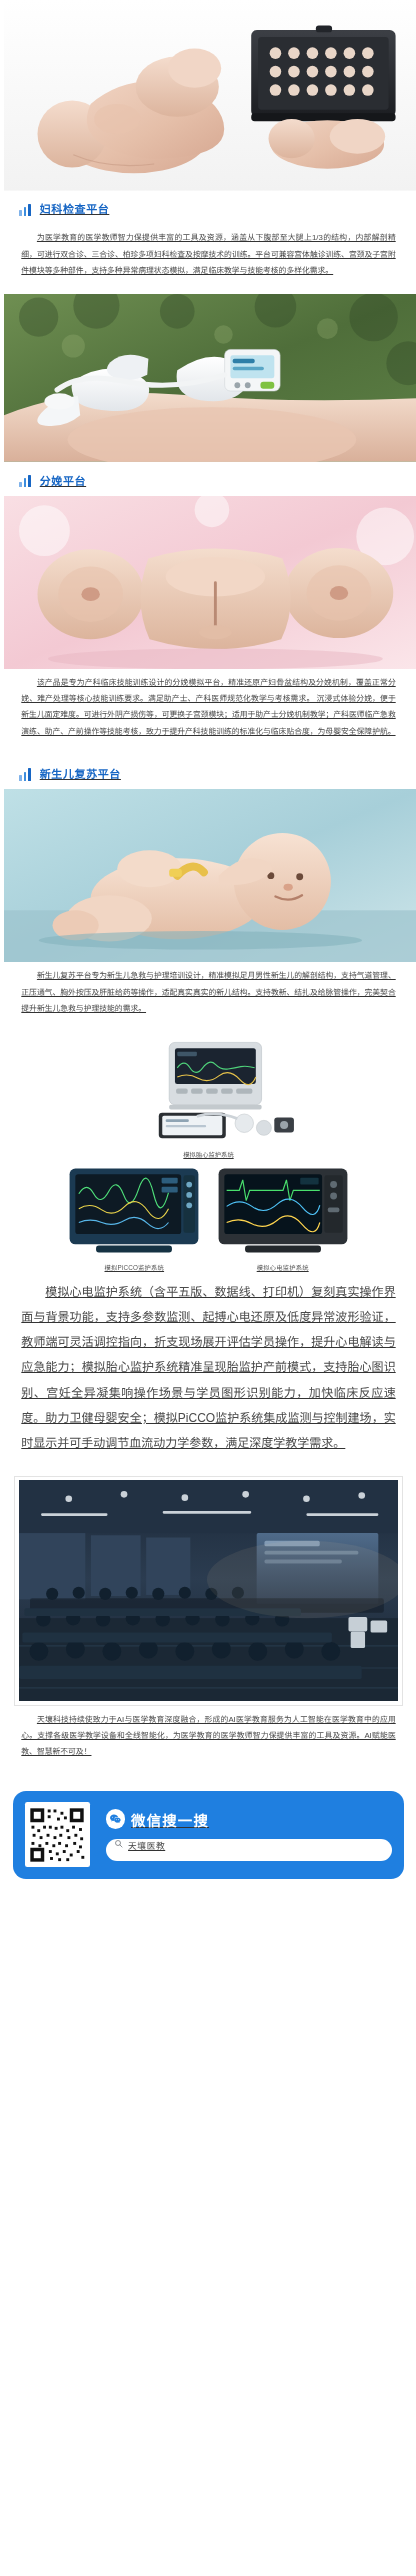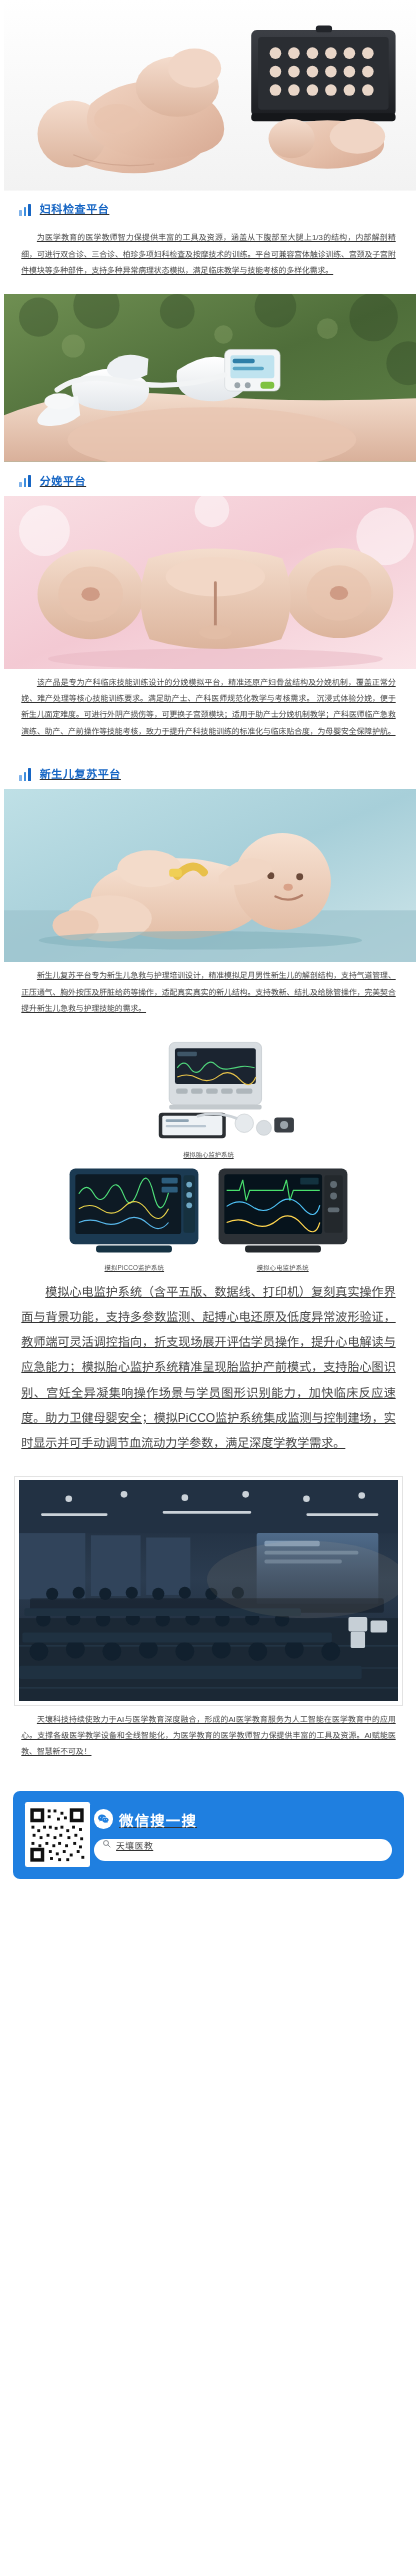--- a/index.html
+++ b/index.html
@@ -88,25 +88,25 @@
   .photo-frame {
     margin: 4.6px 10.4px 0 10.4px;
     border: 0.6px solid #e3e3e3;
     padding: 3.5px;
     background: #fff;
   }
   
   .footer-card {
     margin: 15px 9.2px 12.7px 9.2px;
     background: #1f7fe0;
-    border-radius: 7px;
+    border-radius: 13px;
     padding: 11.5px 11.5px;
     display: flex;
     align-items: center;
-    gap: 4px;
+    gap: 16px;
   }
   .qr {
     width: 65px; height: 65px;
     background: #fff;
     border-radius: 2.3px;
     padding: 3.5px;
     flex: 0 0 auto;
   }
   .qr svg { display:block; width:100%; height:100%; }
   .footer-right { flex: 1 1 auto; }

